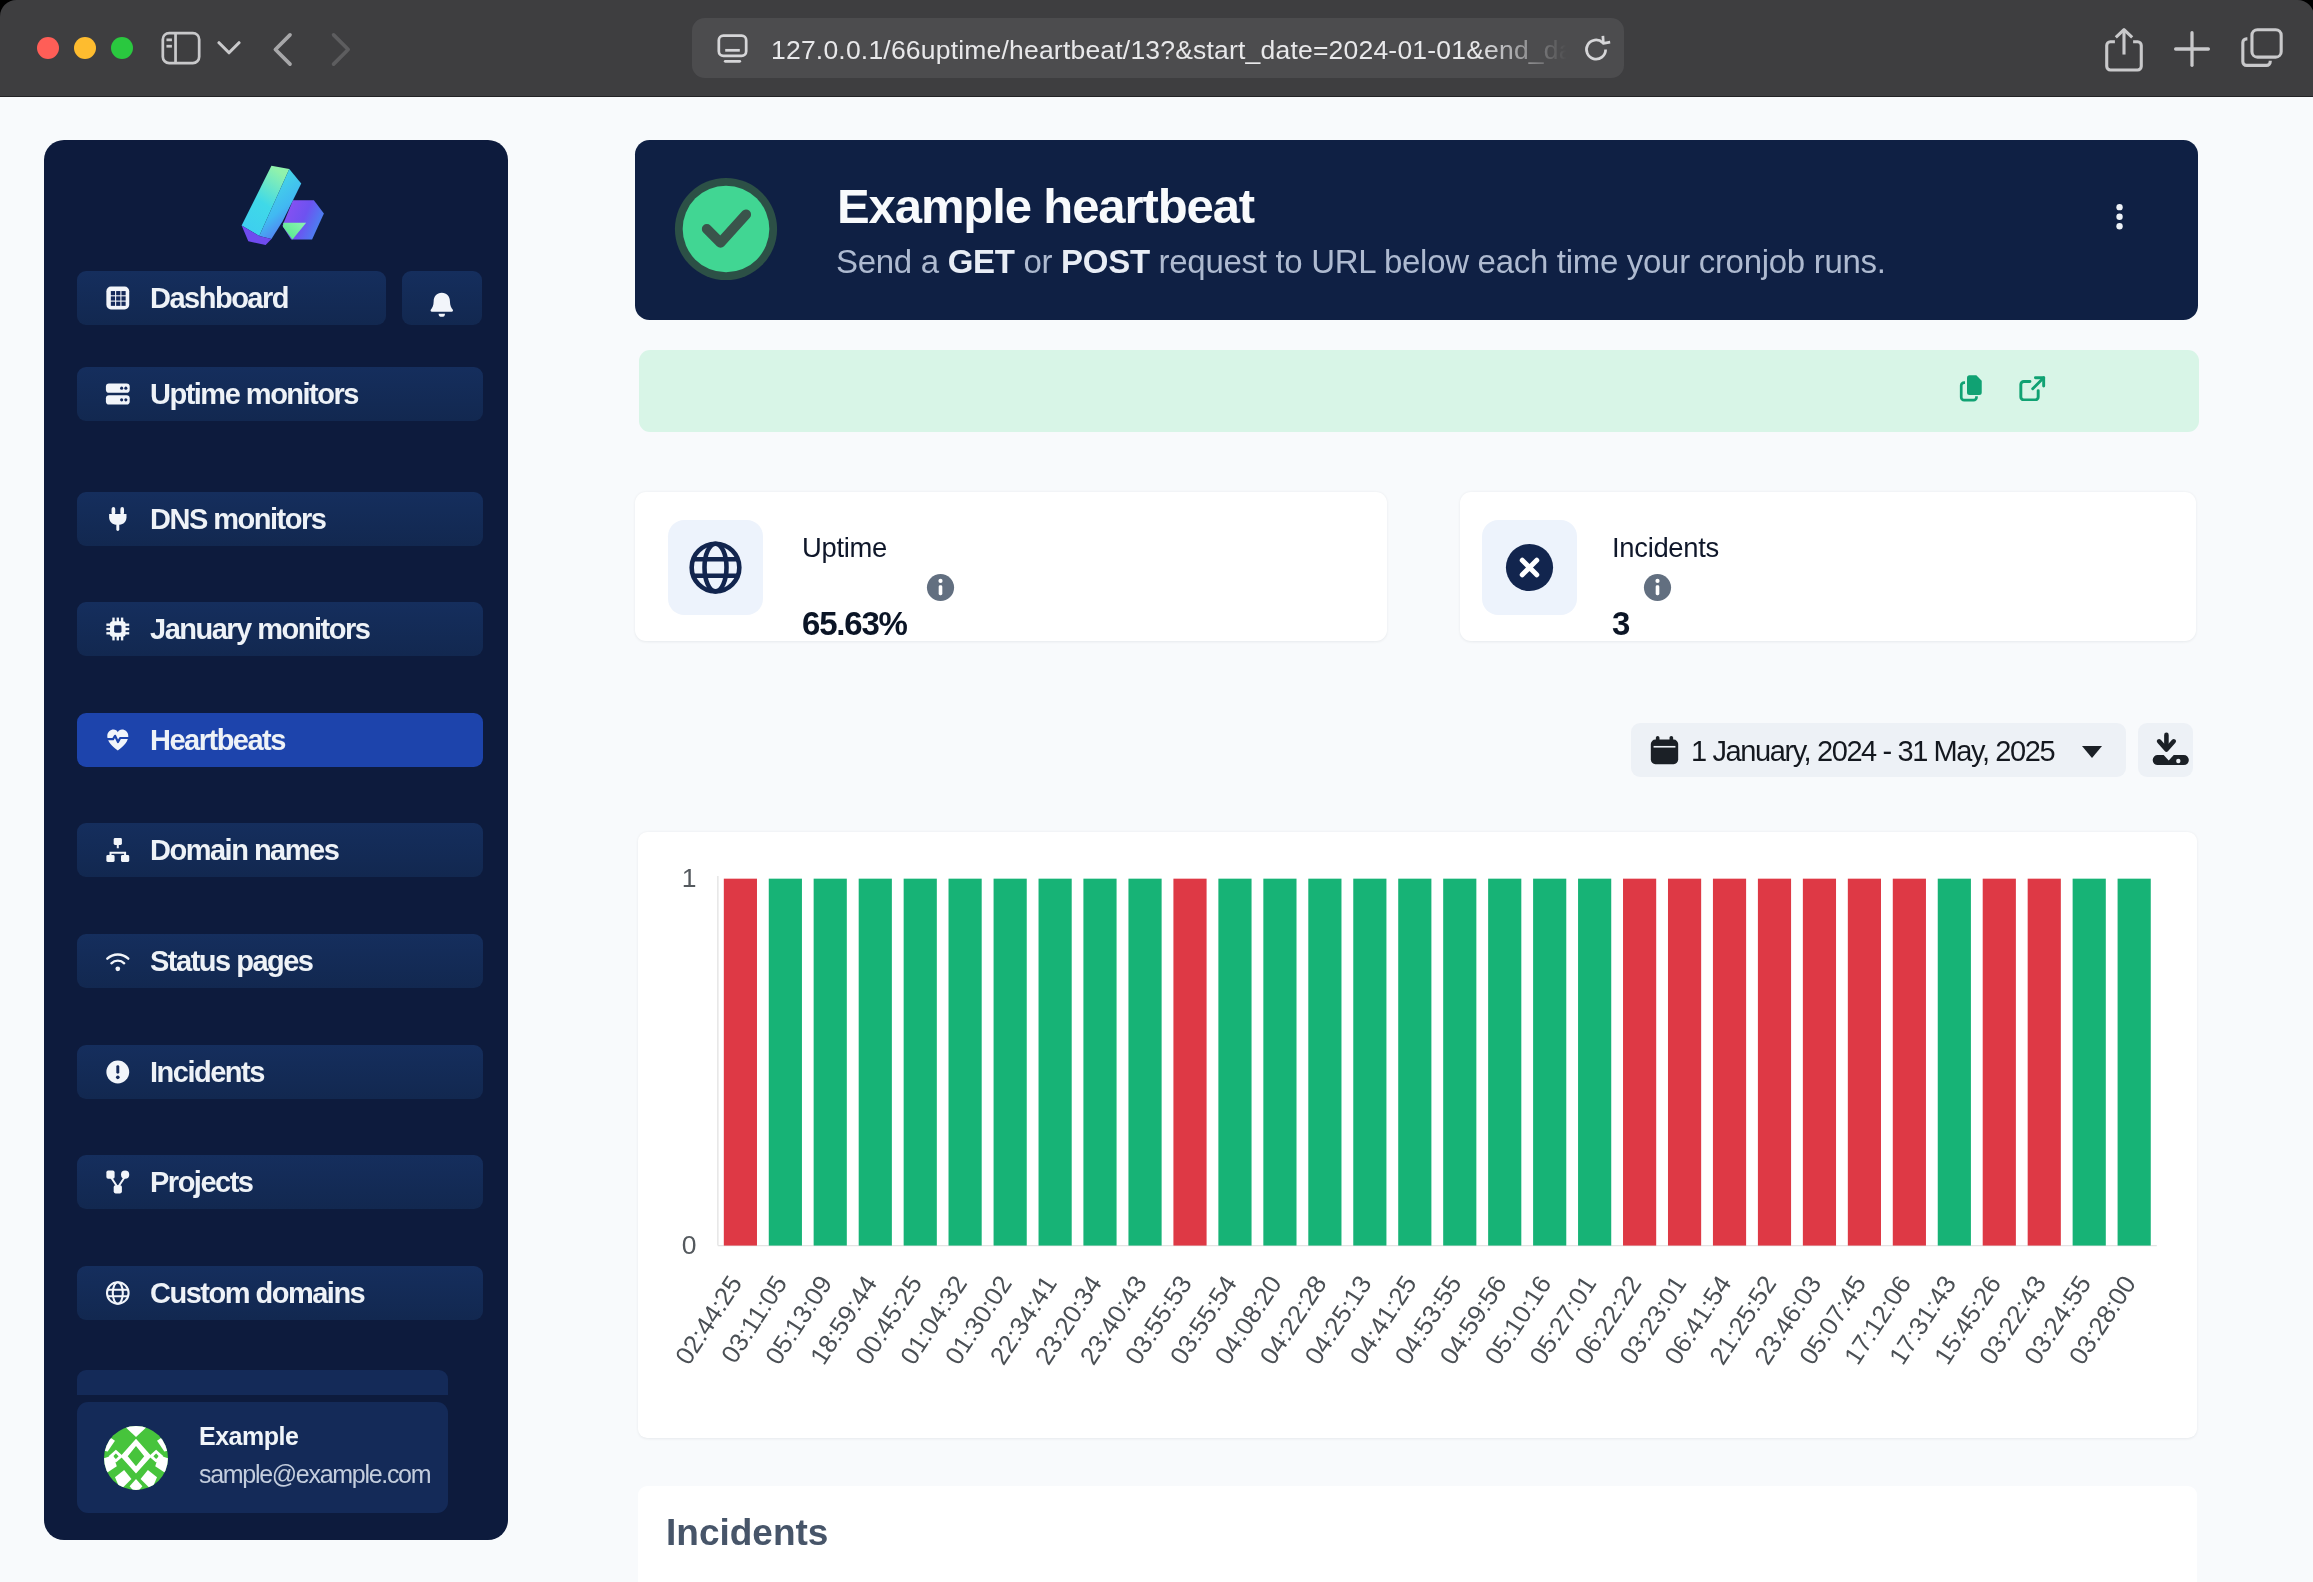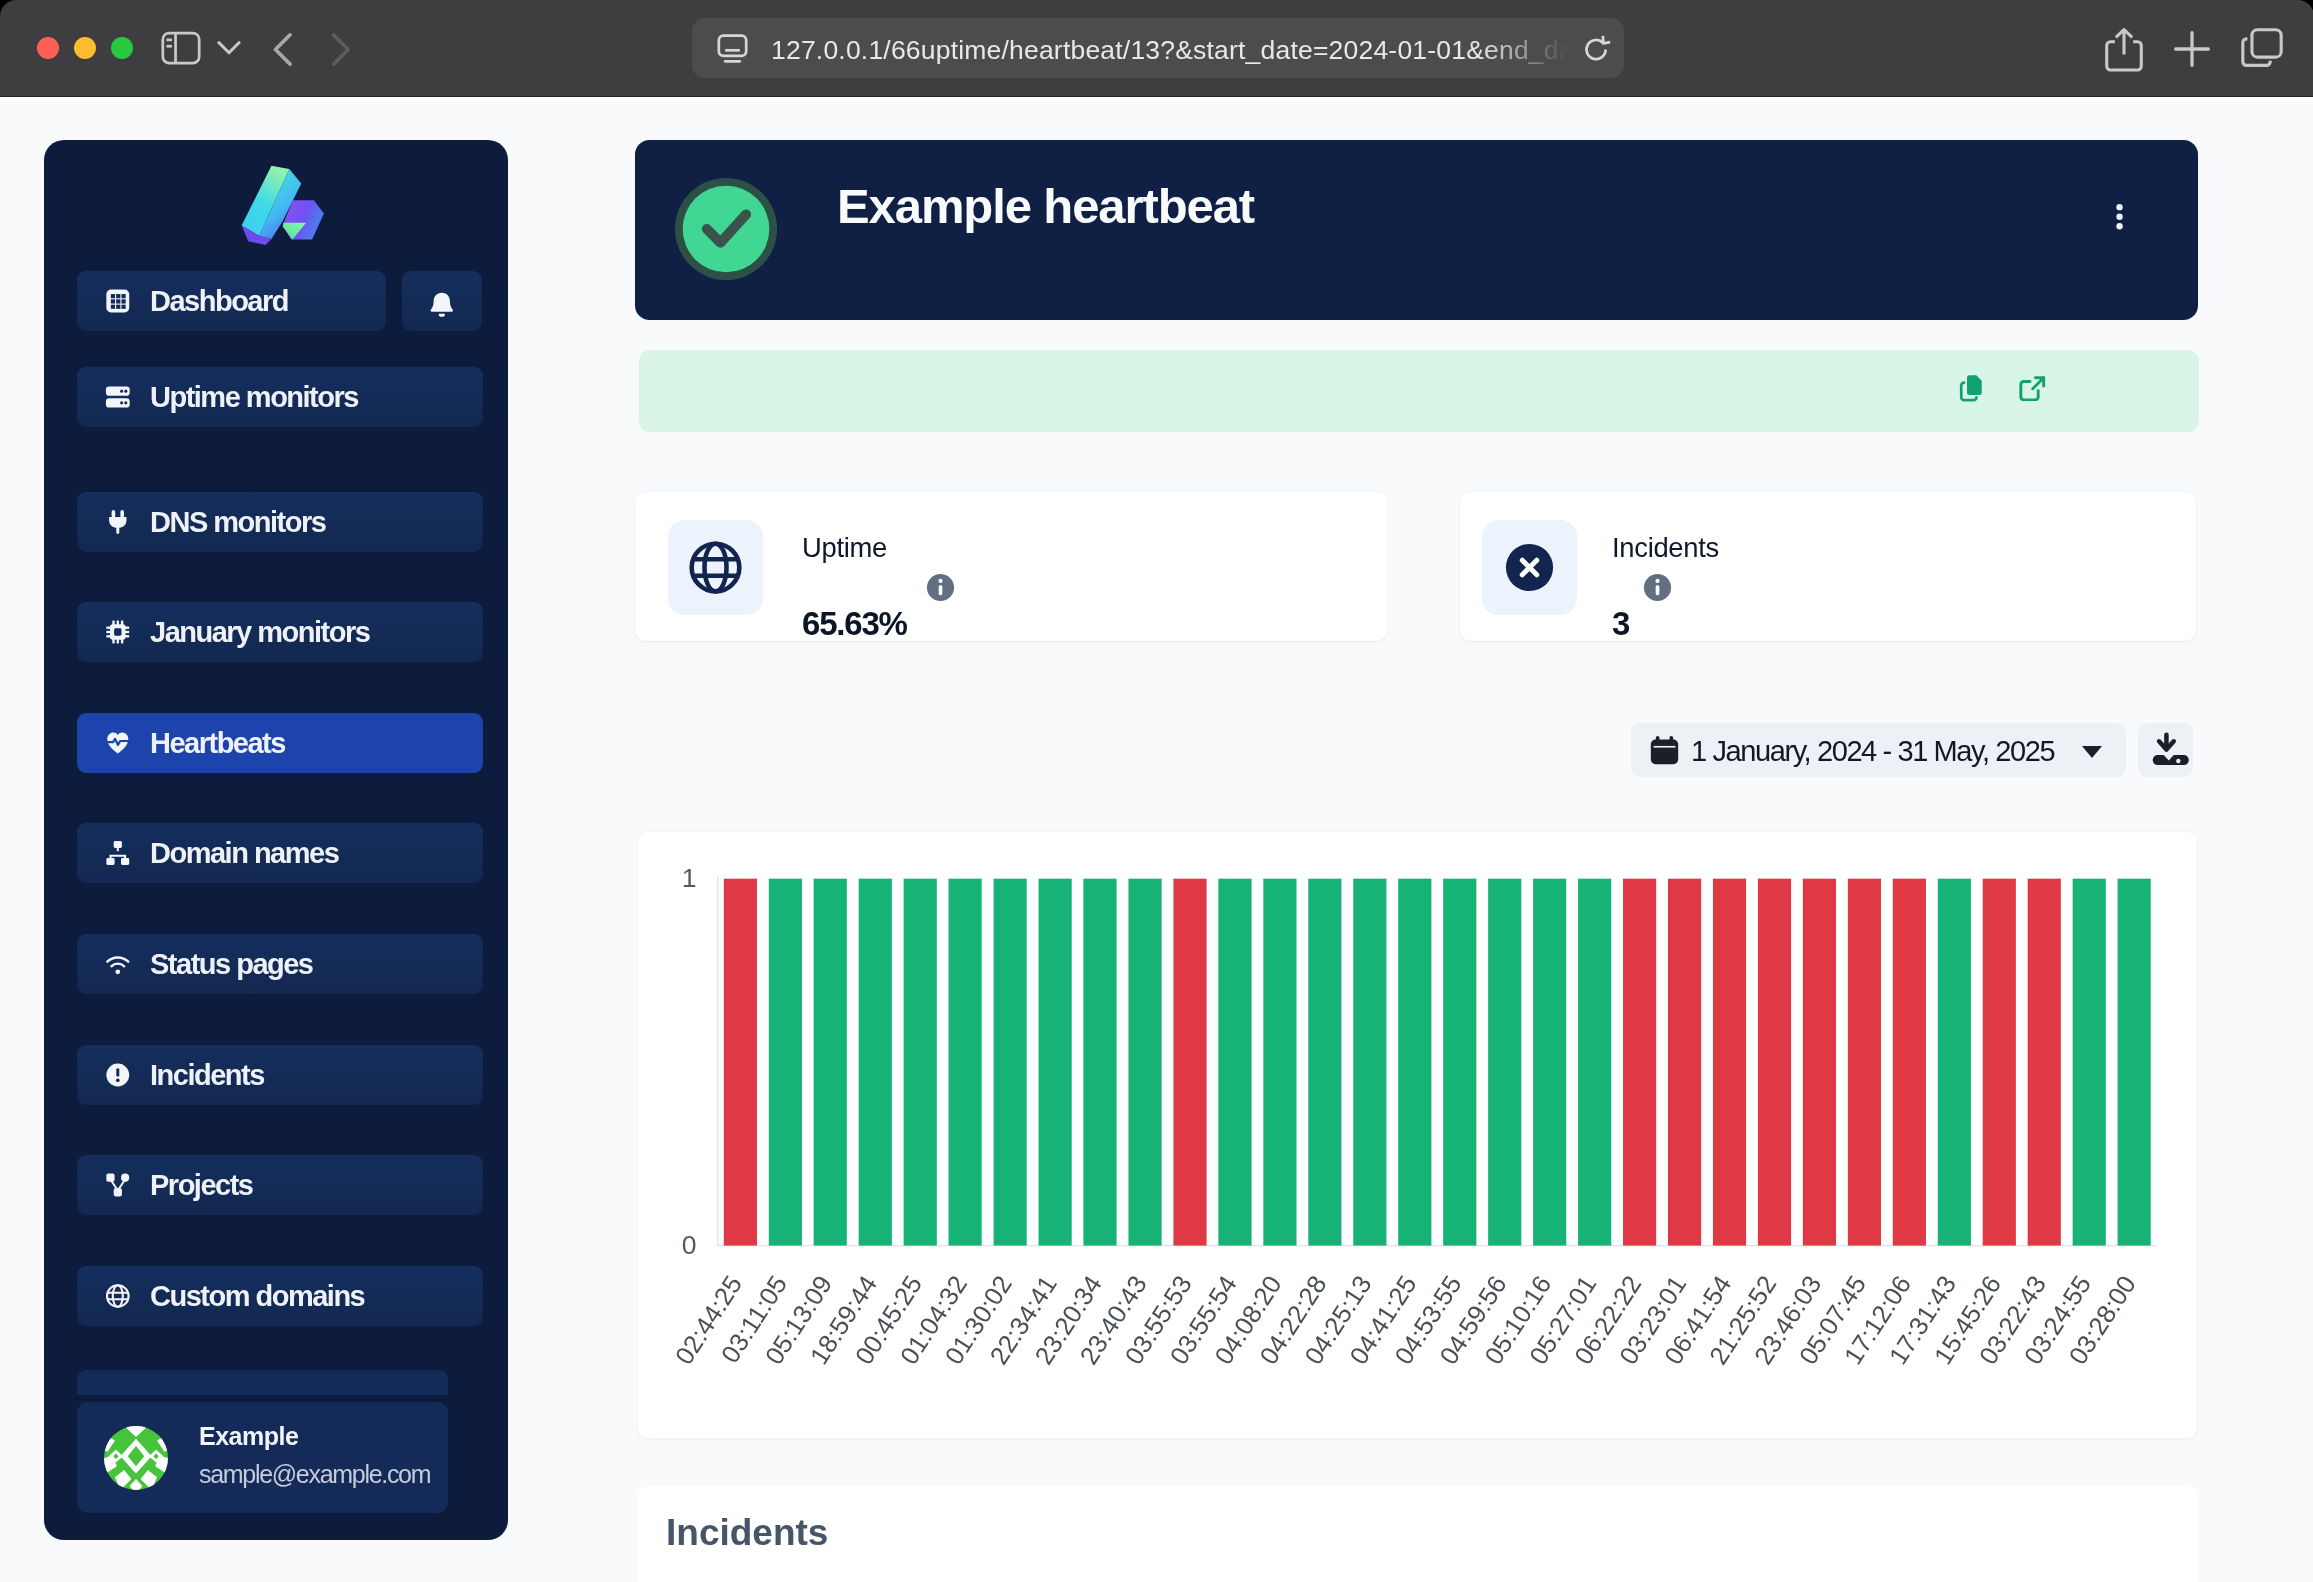--- a/index.html
+++ b/index.html
@@ -8,21 +8,21 @@
 
 #chrome { position:absolute; left:0; top:0; width:2314px; height:97px; background:#3e3e40; border-radius:16.4px 16.4px 0 0; border-bottom:0.9px solid #232325; }
 .tl { position:absolute; top:37px; width:22px; height:22px; border-radius:50%; }
 #urlpill { position:absolute; left:692px; top:18.3px; width:932px; height:60px; background:#4c4c4e; border-radius:12.8px; }
 .urltext { position:absolute; left:79px; top:15.5px; font-size:28px; color:#e8e8ea; white-space:nowrap; letter-spacing:0.2px; width:804px; overflow:hidden;
   -webkit-mask-image:linear-gradient(90deg,#000 88%,transparent 99%); mask-image:linear-gradient(90deg,#000 88%,transparent 99%);}
 
 #page { position:absolute; left:0; top:97px; width:2314px; height:1486px; background:#f8fafc; }
 
 #sidebar { position:absolute; left:44px; top:140px; width:464px; height:1400px; background:#0d1b3d; border-radius:20px; }
-.sbtn { position:absolute; left:33px; width:406px; height:60px; background:linear-gradient(180deg,#152e5d,#122850); border-radius:9.1px; color:#eef2f7; }
+.sbtn { position:absolute; left:33px; width:406px; height:54px; background:linear-gradient(180deg,#152e5d,#122850); border-radius:9.1px; color:#eef2f7; }
 .sbtn .lbl { position:absolute; left:73px; top:50%; transform:translateY(-50%); font-size:29px; font-weight:700; letter-spacing:-1.5px; }
 .sbtn svg.mi { position:absolute; left:28px; top:50%; transform:translateY(-50%); }
 .active { background:#1d44ac !important; }
 
 #headcard { position:absolute; left:635px; top:140px; width:1563px; height:180px; background:#0f2044; border-radius:14.6px; }
 #headcard h1 { position:absolute; left:202px; top:38px; font-size:49px; font-weight:700; color:#f8fafc; letter-spacing:-1.1px;}
 #headcard .sub { position:absolute; left:201px; top:103px; font-size:33px; color:#aebad0; letter-spacing:-0.3px; }
 #headcard .sub b { color:#e8edf5; }
 #banner { position:absolute; left:639px; top:350px; width:1560px; height:82px; background:#d8f5e7; border-radius:11px; }
 #banner .u { position:absolute; left:130px; top:26.5px; font-family:"Liberation Mono", monospace; font-size:25.6px; font-weight:700; color:#10a273; }
@@ -273,20 +273,21 @@
     <div class="abs" style="left:122px; top:58px; font-size:25px; color:#c3cddd; letter-spacing:-1.3px;">sample@example.com</div>
   </div>
 </div>
 <div id="headcard">
   <svg class="abs" style="left:39px;top:37px;" width="104" height="104" viewBox="0 0 114 114">
     <circle cx="57" cy="57" r="56" fill="#2c5046"></circle>
     <circle cx="57" cy="57" r="47.5" fill="#41d693"></circle>
     <path d="M36 57 L51 72 L79 41" fill="none" stroke="#3a544b" stroke-width="11" stroke-linecap="round" stroke-linejoin="round"></path>
   </svg>
   <h1>Example heartbeat</h1>
+  <div class="sub">Send a <b>GET</b> or <b>POST</b> request to URL below each time your cronjob runs.</div>
   <svg class="abs" style="left:1480px;top:63px;" width="9.1" height="27.4" viewBox="0 0 10 30">
     <g fill="#eef2f7">
         <circle cx="5" cy="4.5" r="3.5"></circle>
         <circle cx="5" cy="15" r="3.5"></circle>
         <circle cx="5" cy="25.5" r="3.5"></circle>
       </g>
   </svg>
 </div>
 <div id="banner">
   <svg class="abs" style="left:1320px;top:24px;" width="26.5" height="28" viewBox="0 0 29 31">

